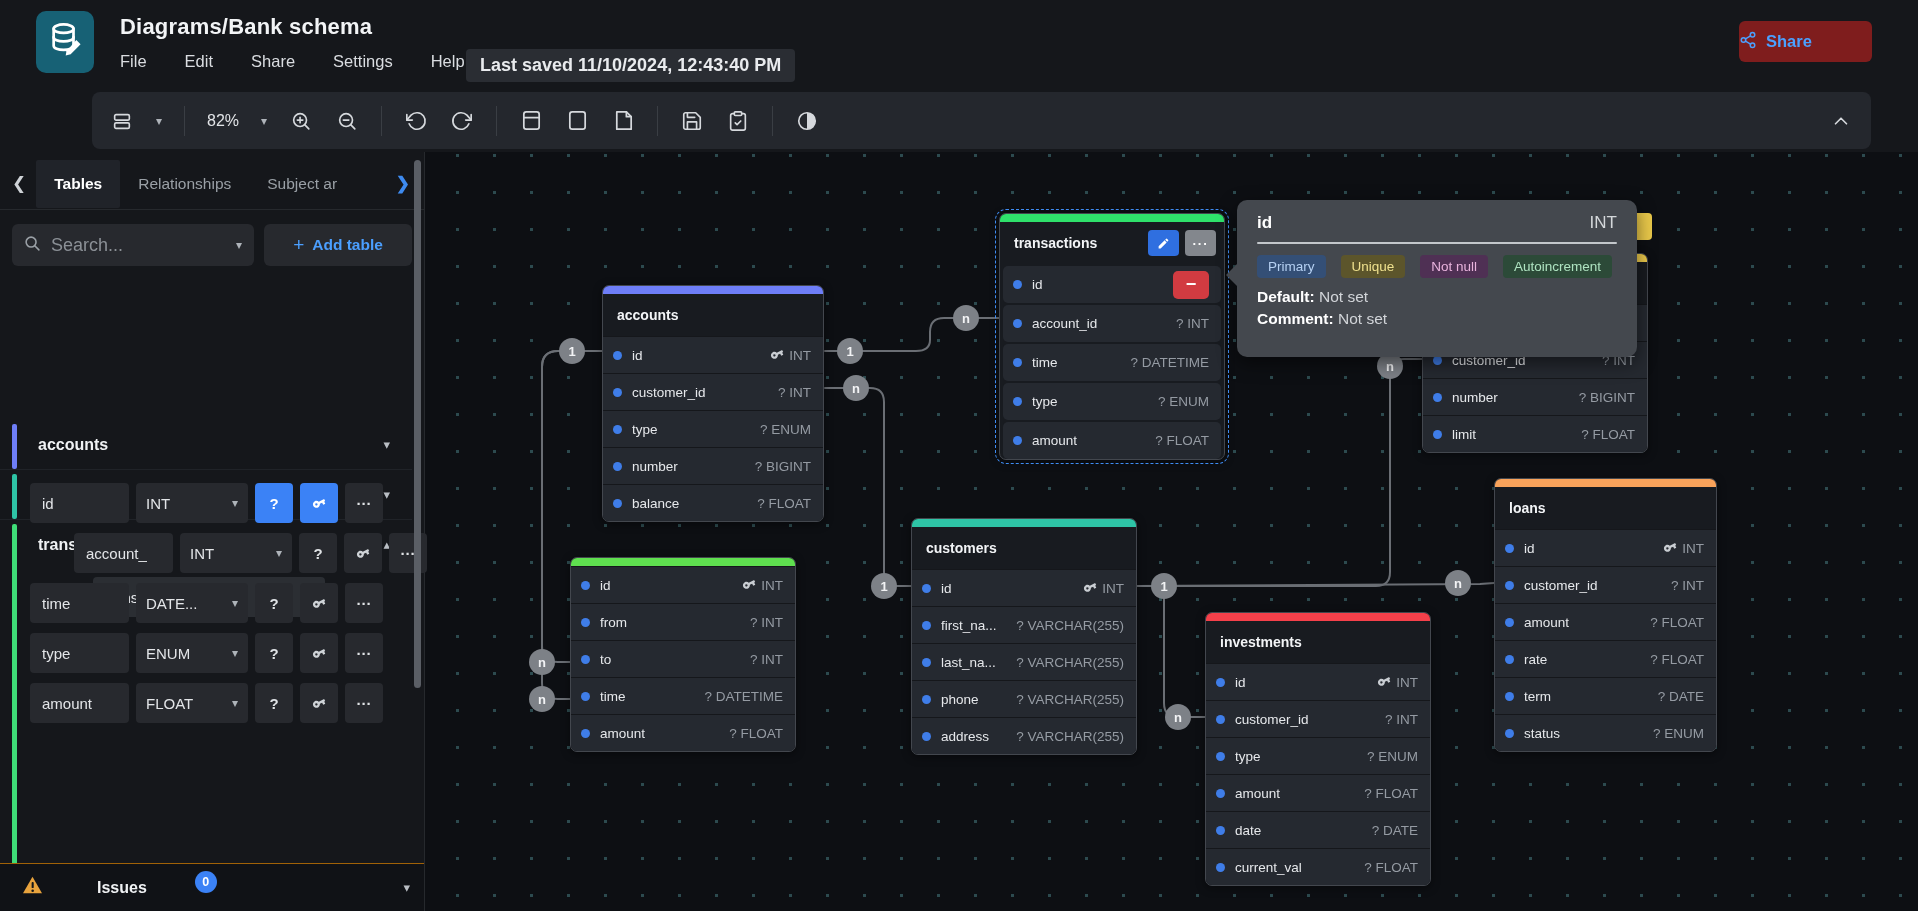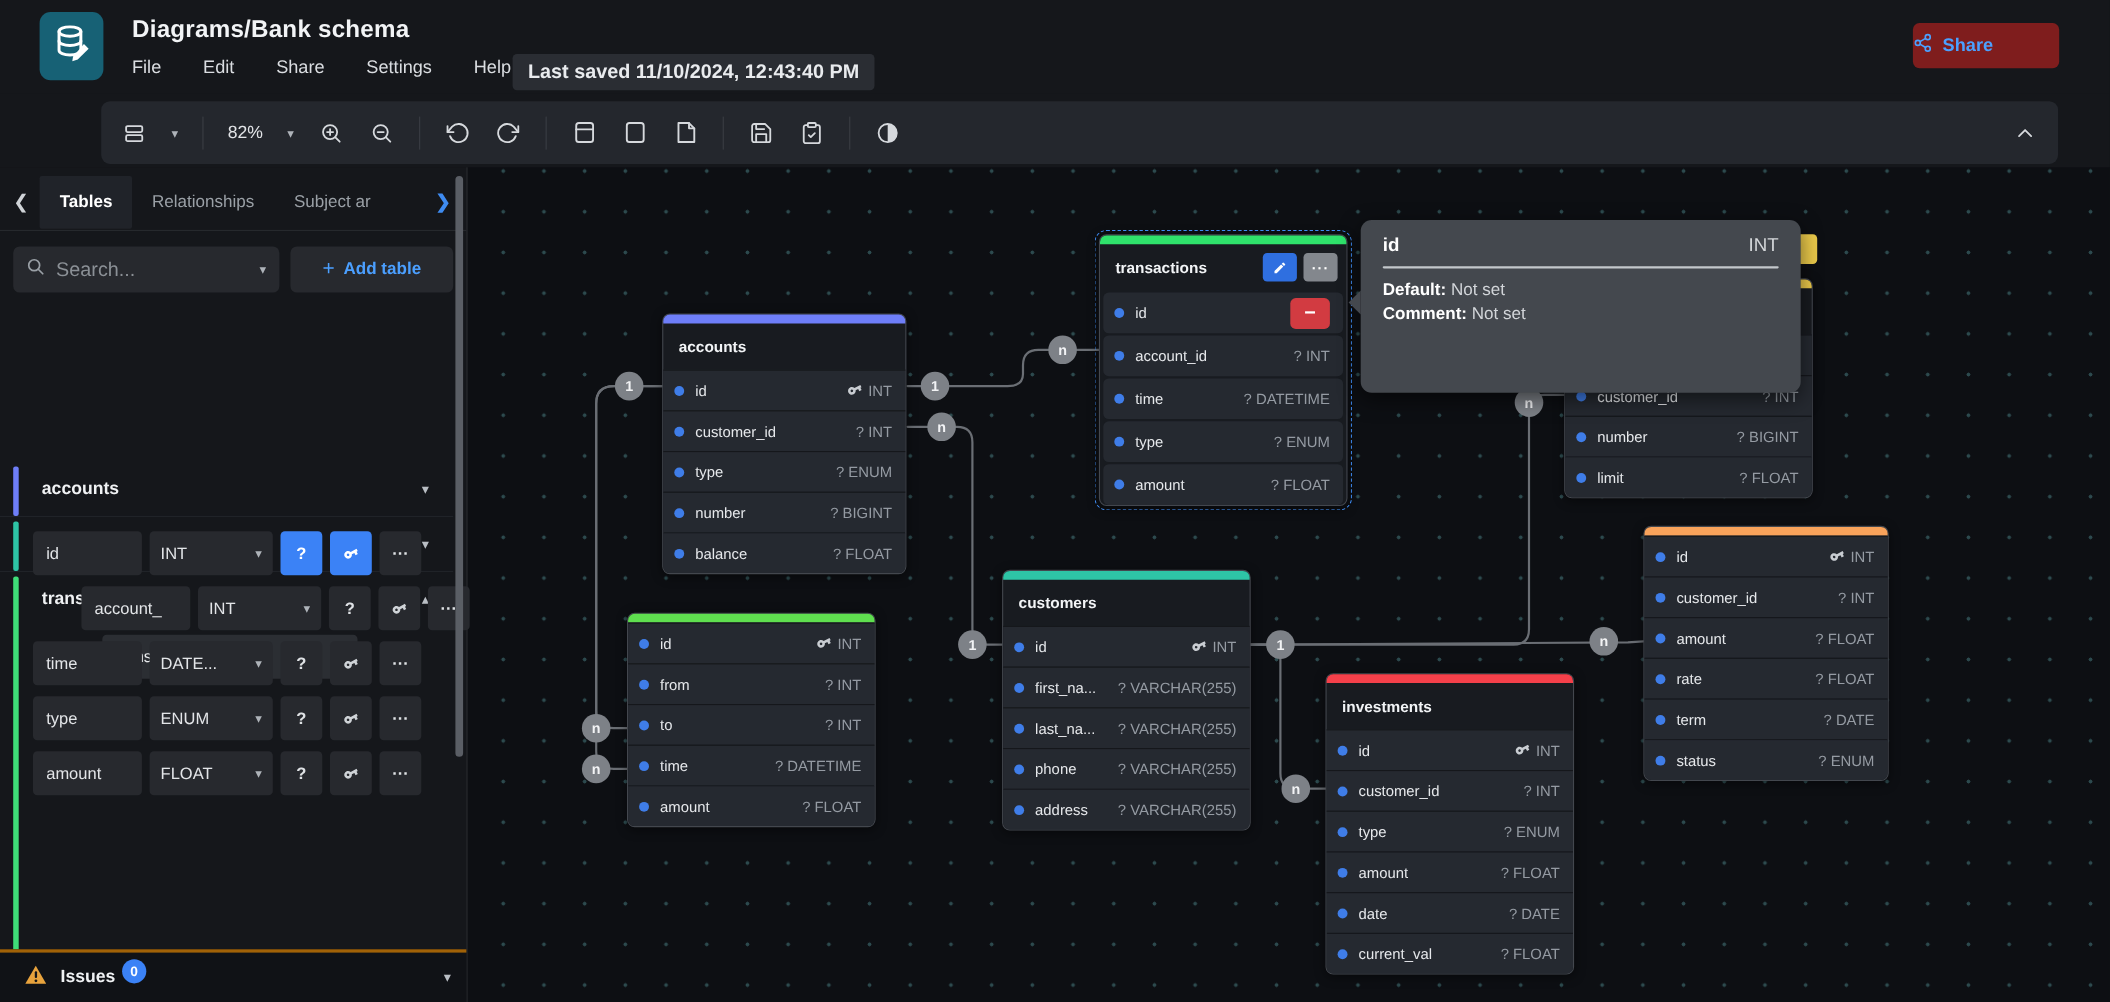--- a/index.html
+++ b/index.html
@@ -72,21 +72,21 @@
   .f-btn { width:38px; justify-content:center; font-weight:700; color:#dfe2e5; }
   .f-btn.on { background:#3b82f6; color:#fff; }
   .f-btn svg { fill:#cfd3d7; }
   .f-btn.on svg { fill:#ffffff; }
 
   #comment-box { position:absolute; left:30px; top:742px; width:360px; height:50px; background:#1b1d22;
     border:1px solid #34373d; border-radius:8px; display:flex; align-items:center; padding:0 24px; justify-content:space-between; }
   #comment-box .lbl { font-size:16px; font-weight:700; color:#f0f2f4; }
 
   #issues-bar { position:absolute; left:0; top:711px; width:424px; height:48px; background:#101216;
-    border-top:3px solid #a16207; display:flex; align-items:center; padding:0 14px 0 22px; }
+    border-top:1px solid #a16207; display:flex; align-items:center; padding:0 14px 0 22px;gap:42px; }
   #issues-label { font-size:16px; font-weight:700; color:#f0f2f4; margin-left:12px; }
   #issues-badge { width:22px; height:22px; border-radius:50%; background:#3b82f6; color:#fff; font-size:12.5px; font-weight:700;
     display:flex; align-items:center; justify-content:center; margin-left:6px; margin-top:-12px; }
   #issues-chev { margin-left:auto; color:#b9bec4; font-size:13px; }
 
   #side-scrollbar { position:absolute; left:414px; top:8px; width:7px; height:528px; background:#5a5e65; border-radius:4px; }
 
   
   .tnode { position:absolute; background:#181b20; border:1px solid #43474e; border-radius:7px;
     box-shadow:0 2px 10px rgba(0,0,0,.45); }
@@ -387,20 +387,23 @@
           <span class="ftype">? DATE</span>
         </div>
         <div class="trow">
           <span class="dot"></span>
           <span class="fname">current_val</span>
           <span class="ftype">? FLOAT</span>
         </div>
       </div>
       <div class="tnode" style="left: 1494px; top: 478px; width: 223px;">
         <div class="strip" style="background: rgb(249, 163, 91);"></div>
+        <div class="thead">
+          <span class="tname">loans</span>
+        </div>
         <div class="trow">
           <span class="dot"></span>
           <span class="fname">id</span>
           <span class="ftype"><span><svg width="14" height="14" viewBox="0 0 24 24" style="transform:rotate(-28deg);">
                 <path d="M12.65 10C11.83 7.67 9.61 6 7 6c-3.31 0-6 2.69-6 6s2.69 6 6 6c2.61 0 4.83-1.67 5.65-4H17v4h4v-4h2v-4H12.65zM7 14c-1.1 0-2-.9-2-2s.9-2 2-2 2 .9 2 2-.9 2-2 2z"></path>
               </svg></span>INT</span>
         </div>
         <div class="trow">
           <span class="dot"></span>
           <span class="fname">customer_id</span>
@@ -428,20 +431,26 @@
         </div>
       </div>
     </div>
 
   <div id="tooltip">
     <div id="tt-head">
       <span id="tt-title">id</span>
       <span id="tt-type">INT</span>
     </div>
     <div id="tt-div"></div>
+    <div id="tt-badges">
+        <span class="tt-badge" style="background: rgb(52, 79, 118); color: rgb(181, 208, 242);">Primary</span>
+        <span class="tt-badge" style="background: rgb(92, 85, 43); color: rgb(239, 225, 142);">Unique</span>
+        <span class="tt-badge" style="background: rgb(79, 48, 84); color: rgb(233, 179, 221);">Not null</span>
+        <span class="tt-badge" style="background: rgb(44, 74, 56); color: rgb(174, 227, 192);">Autoincrement</span>
+      </div>
     <div class="tt-line"><b>Default:</b> <span>Not set</span></div>
     <div class="tt-line" style="margin-top:4px;"><b>Comment:</b> <span>Not set</span></div>
   </div>
 </div>
 
 <div id="header" class="chrome">
   <div id="logo">
     <span>
       <svg width="34" height="38" viewBox="0 0 24 26" fill="none" stroke="#ffffff" stroke-width="1.9" stroke-linecap="round">
         <ellipse cx="11" cy="5" rx="7" ry="3"></ellipse>

